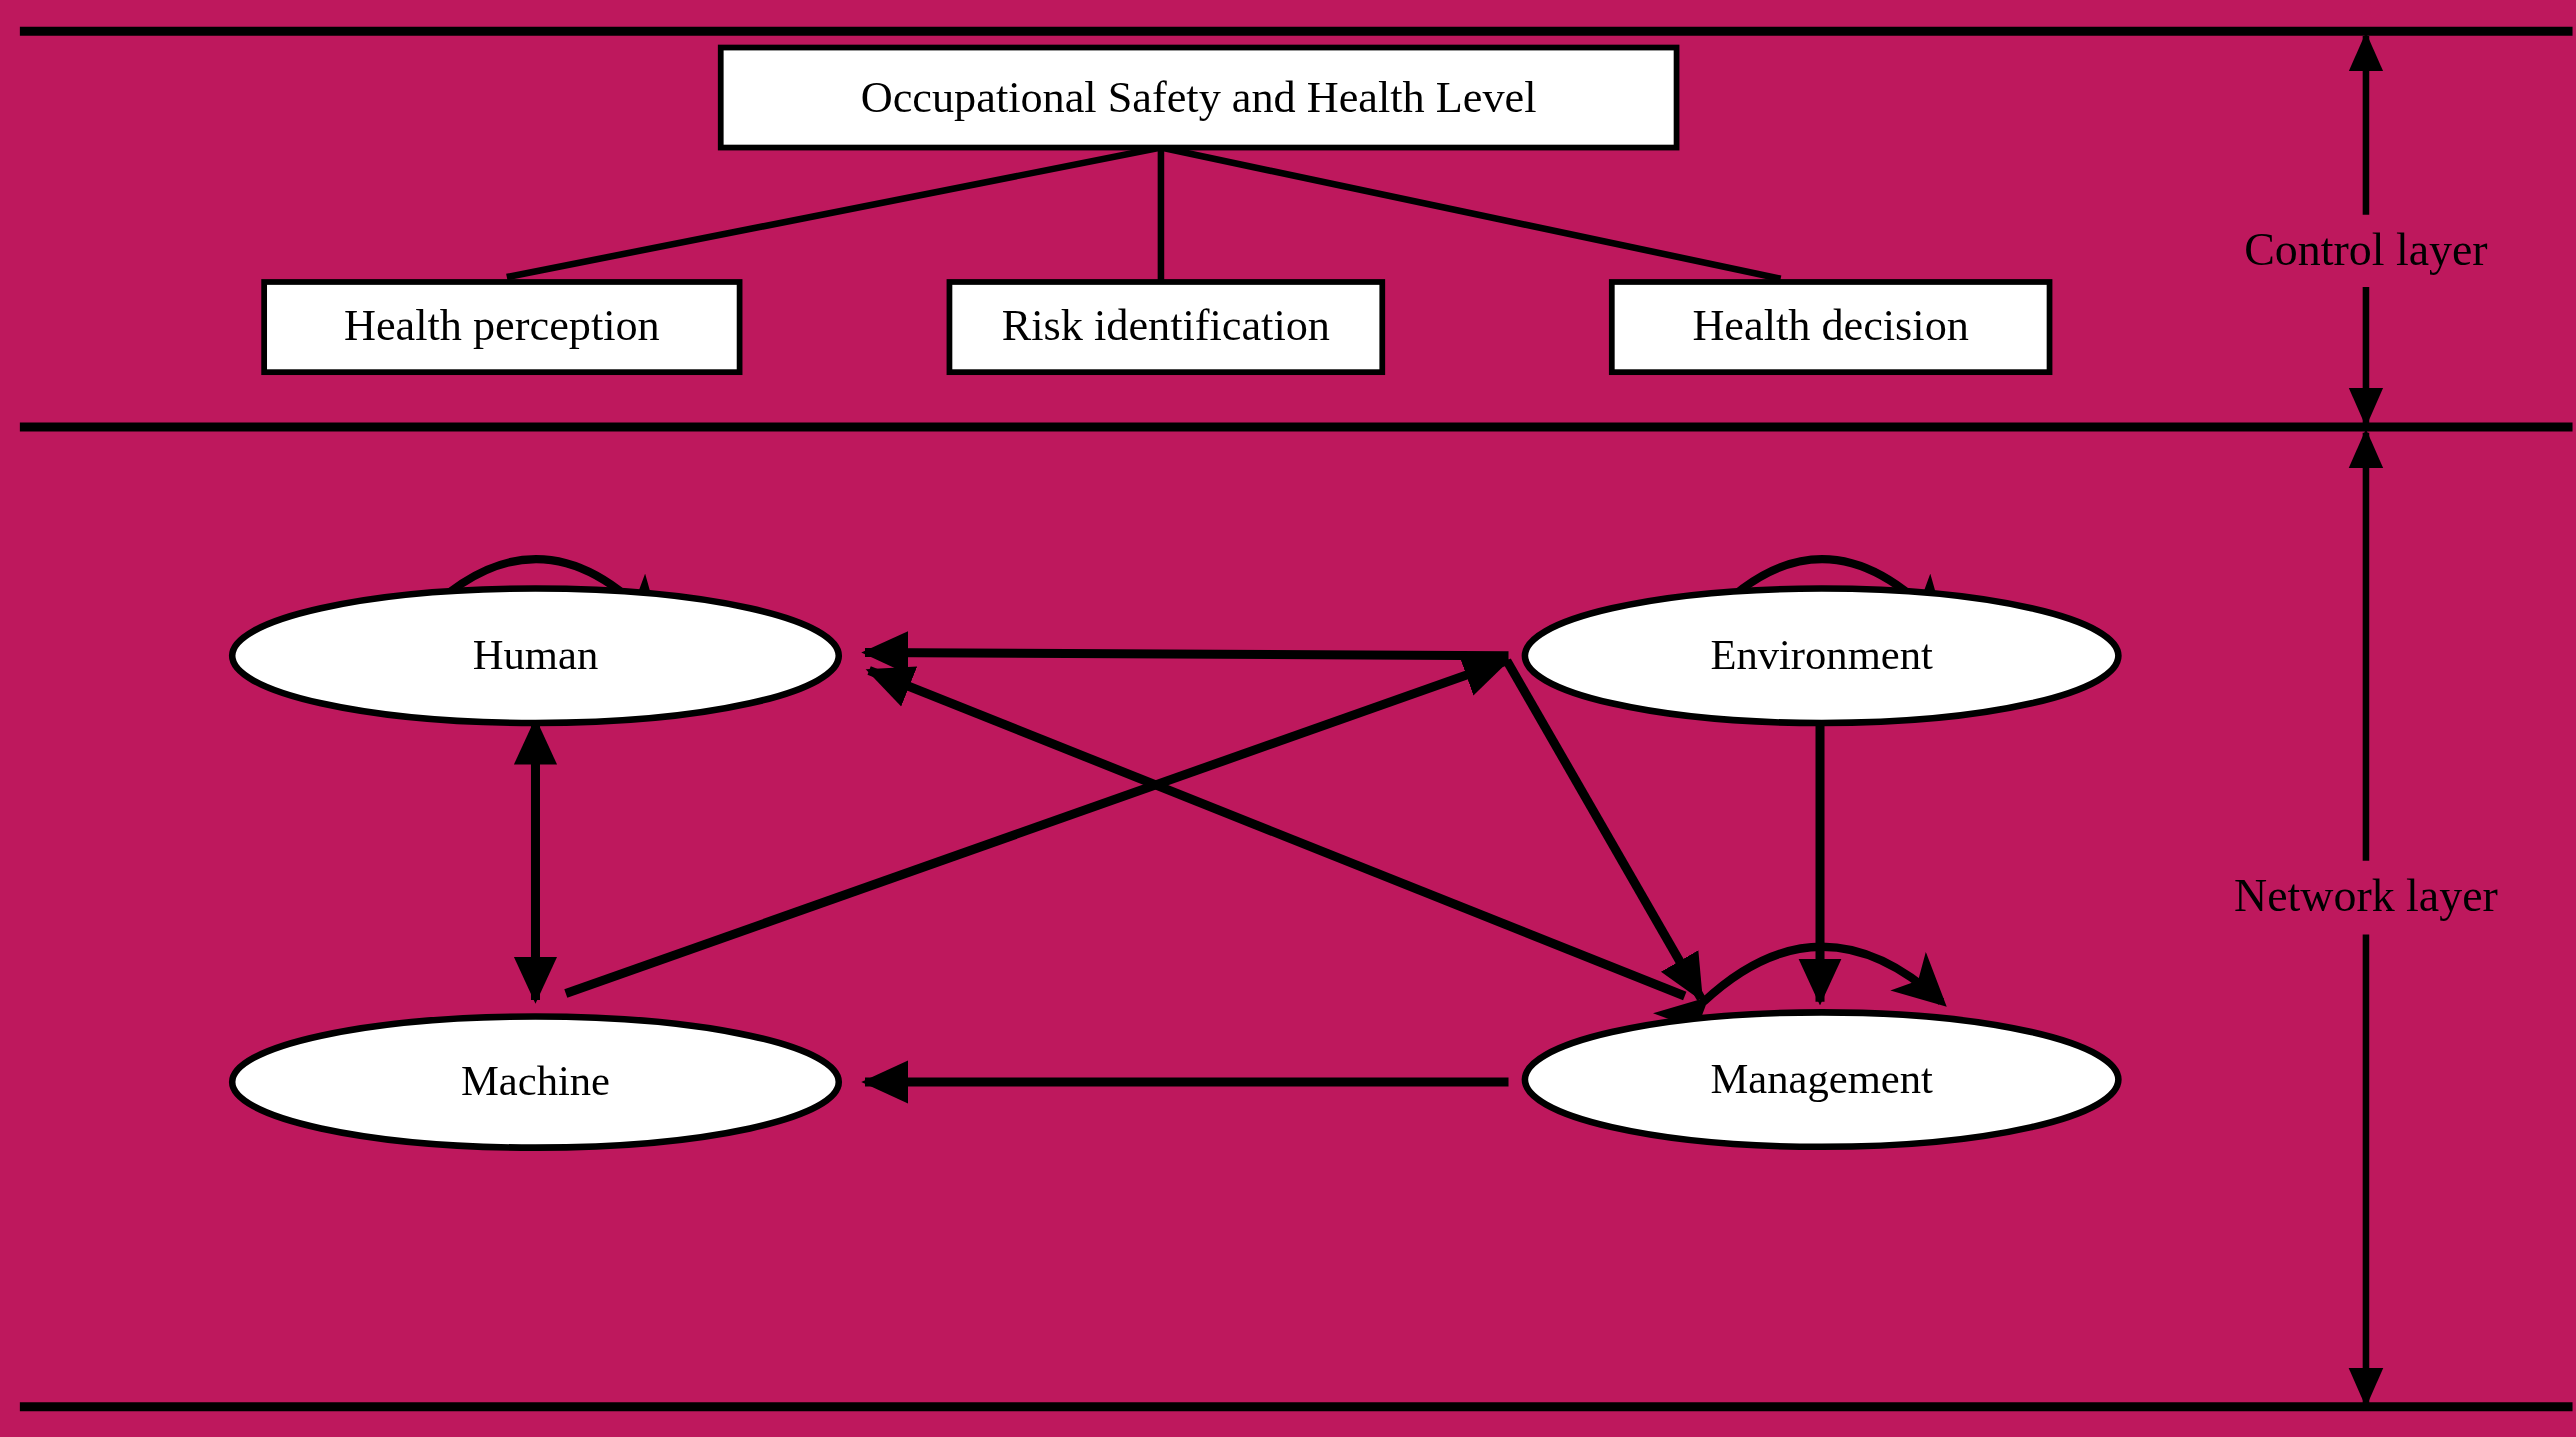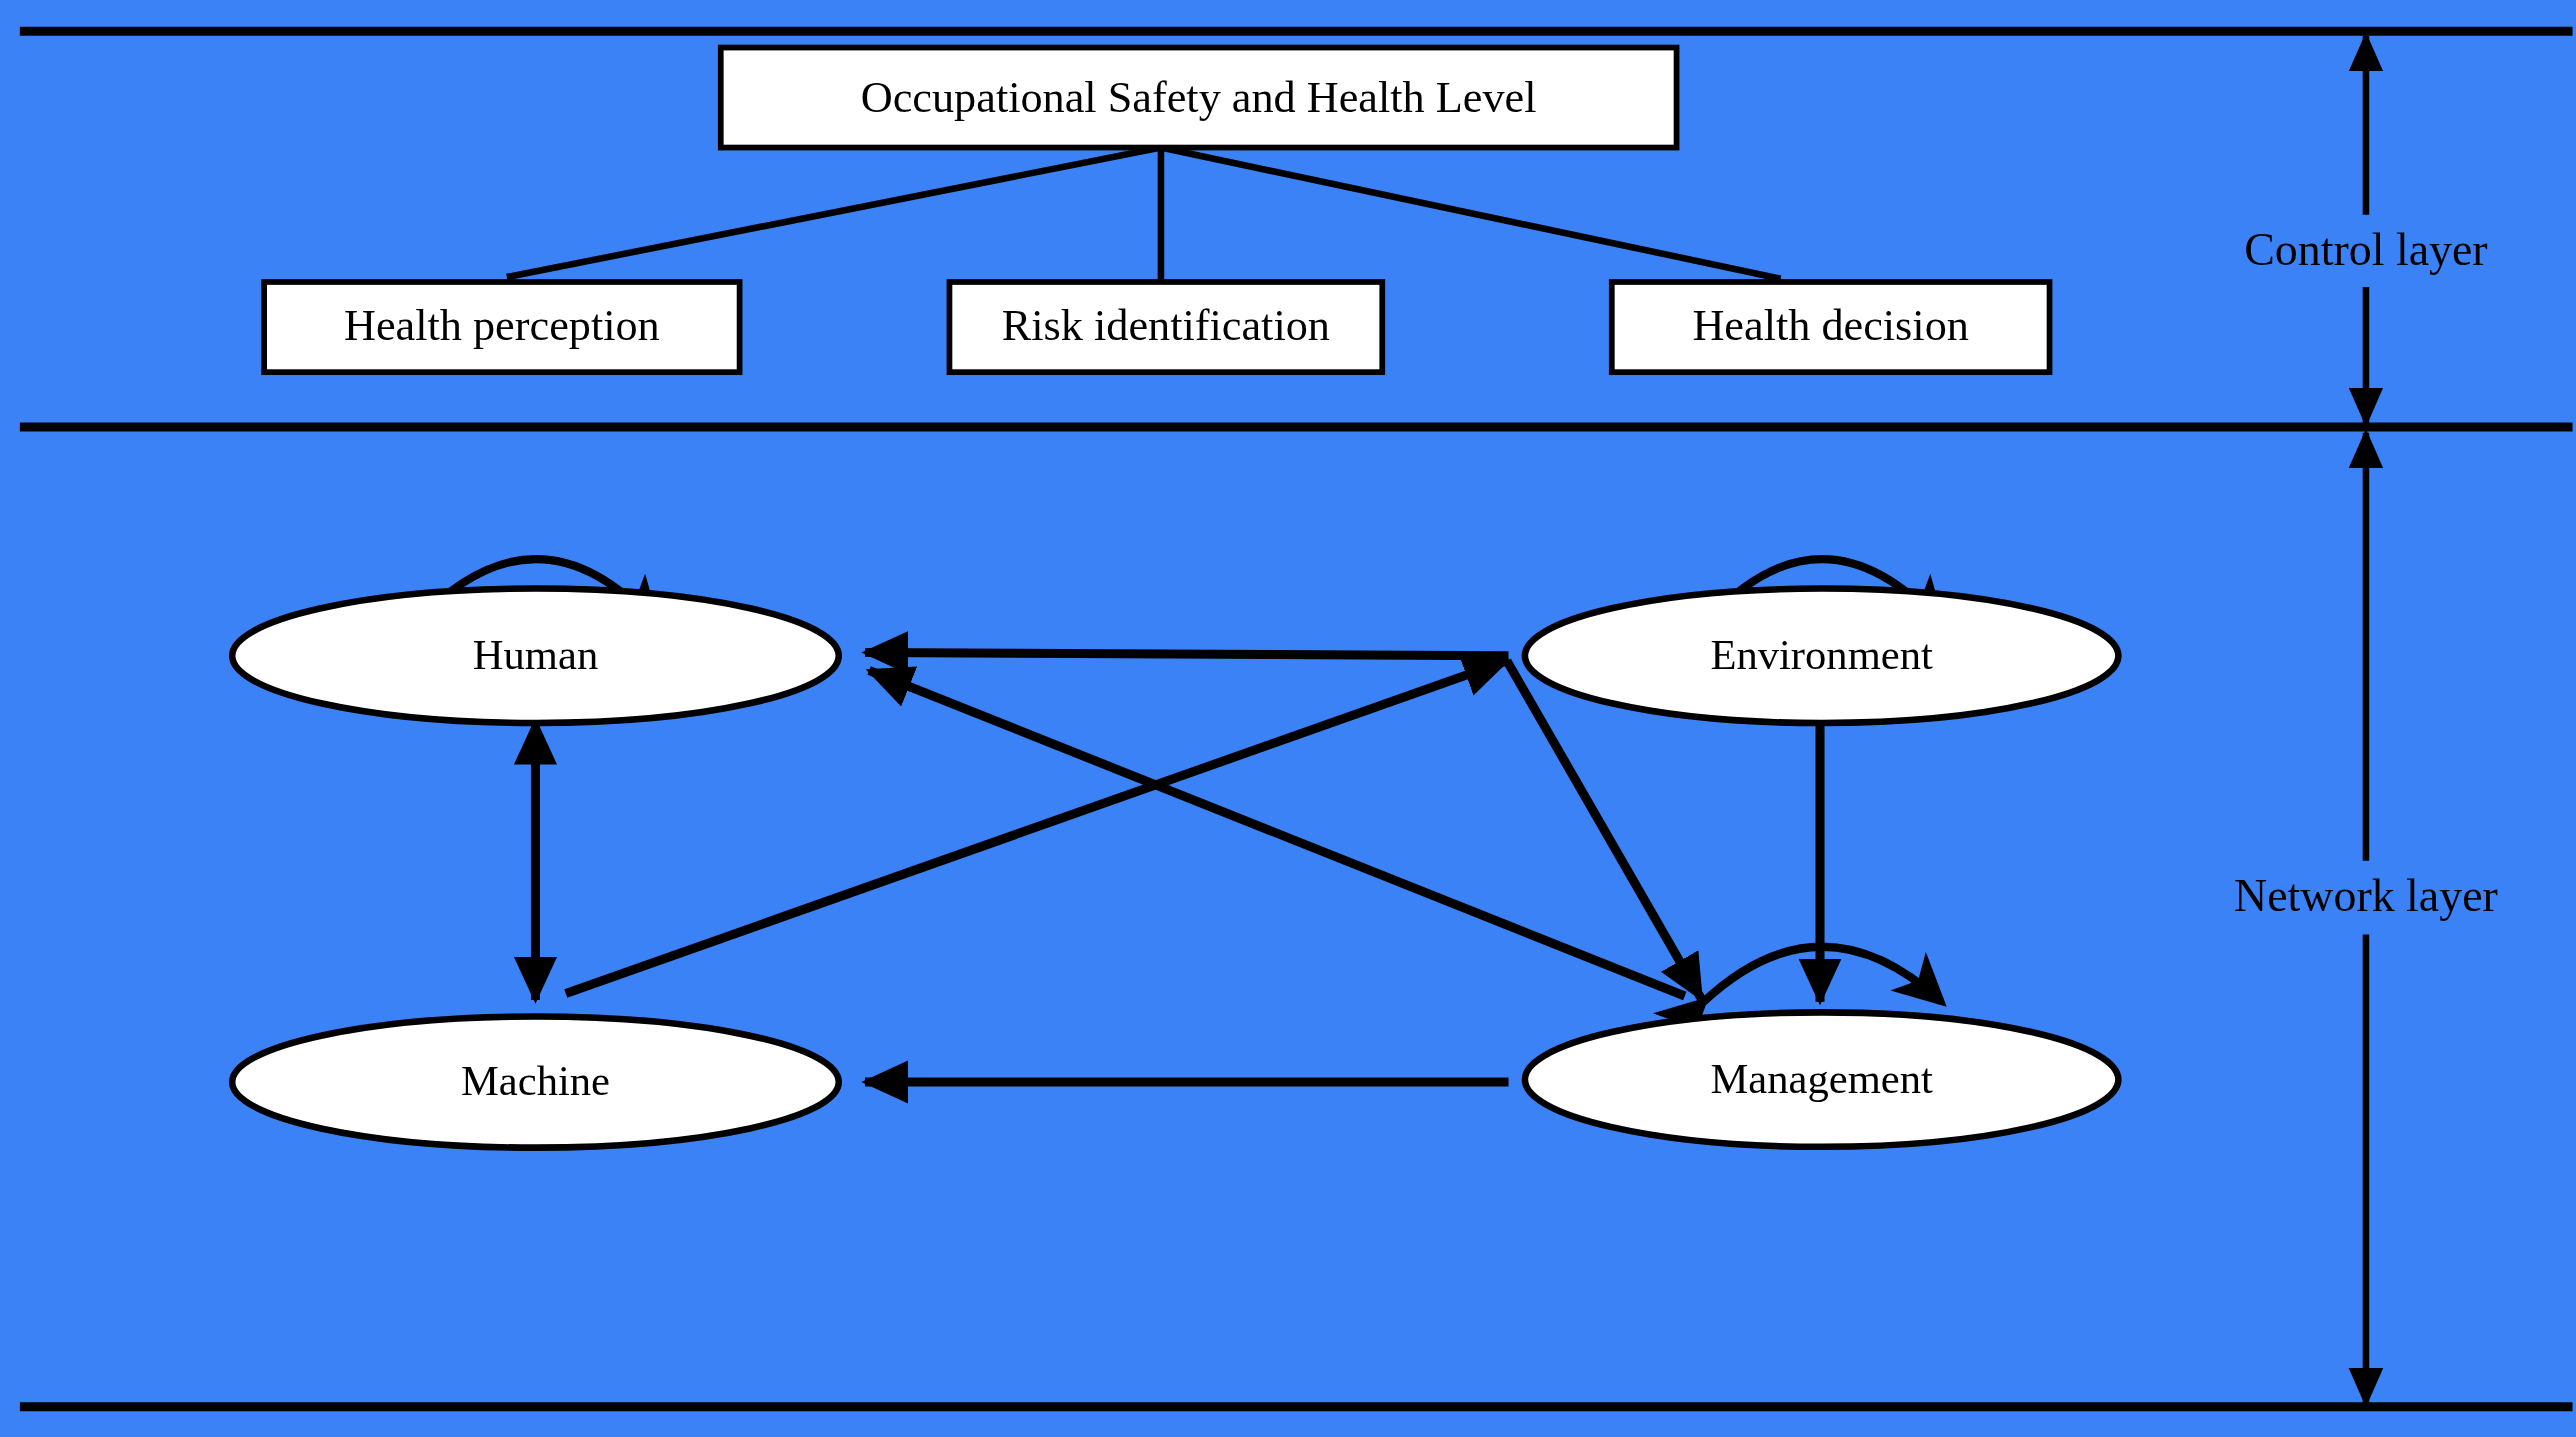--- a/index.html
+++ b/index.html
@@ -4,21 +4,21 @@
 <style>
   html, body {
     margin: 0;
     padding: 0;
     background: #ffffff;
   }
   #canvas {
     position: relative;
     width: 2576px;
     height: 1437px;
-    background: #3b82f6;
+    background: #be185d;
     font-family: "Liberation Serif", "DejaVu Serif", serif;
     overflow: hidden;
   }
   #diagram-svg {
     position: absolute;
     inset: 0;
     width: 2576px;
     height: 1437px;
     display: block;
   }

